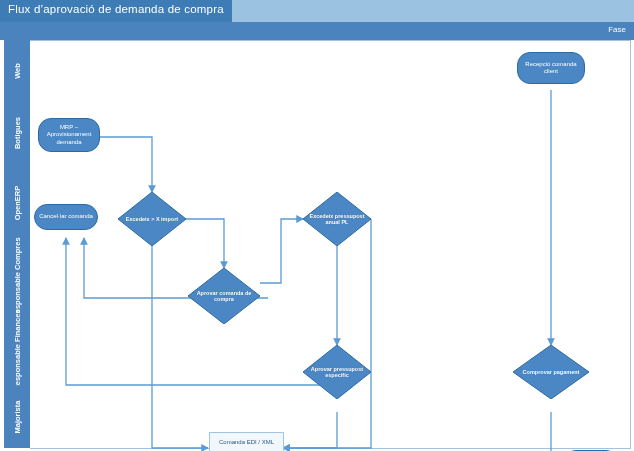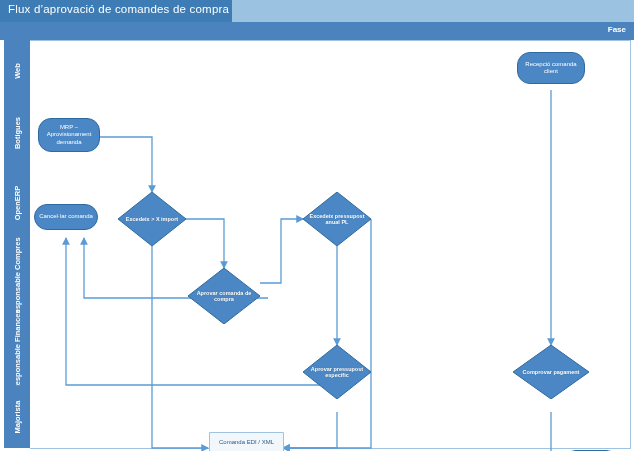--- a/index.html
+++ b/index.html
@@ -29,21 +29,21 @@
   }
 
   
   .phasebar{
     position:absolute;left:0;top:22px;width:634px;height:18px;
     background:#4a83bd;
     border-bottom:1px solid #7aa9d2;
   }
   .phasebar .phase-label{
     position:absolute;right:8px;top:3px;
-    font-size:8px;color:#ffffff;font-weight:bold;
+    font-size:8px;color:#ffffff;font-weight:normal;
   }
 
   
   .canvas{
     position:absolute;left:0;top:40px;width:634px;height:411px;
     background:#ffffff;
   }
 
   
   .lane{
@@ -107,21 +107,21 @@
   
   .wires{position:absolute;left:0;top:0;width:634px;height:411px;}
 </style>
 </head>
 <body>
 
 <div id="app">
 
   <div class="titlebar">
     <div class="title-right-fill"></div>
-    <div class="title">Flux d’aprovació de comandes de compra</div>
+    <div class="title">Flux d’aprovació de demanda de compra</div>
   </div>
 
   <div class="phasebar">
     <div class="phase-label">Fase</div>
   </div>
 
   <div class="canvas">
 
     <div class="lane" style="top:0px;height:62px;">
       <div class="lane-label">Web</div>

